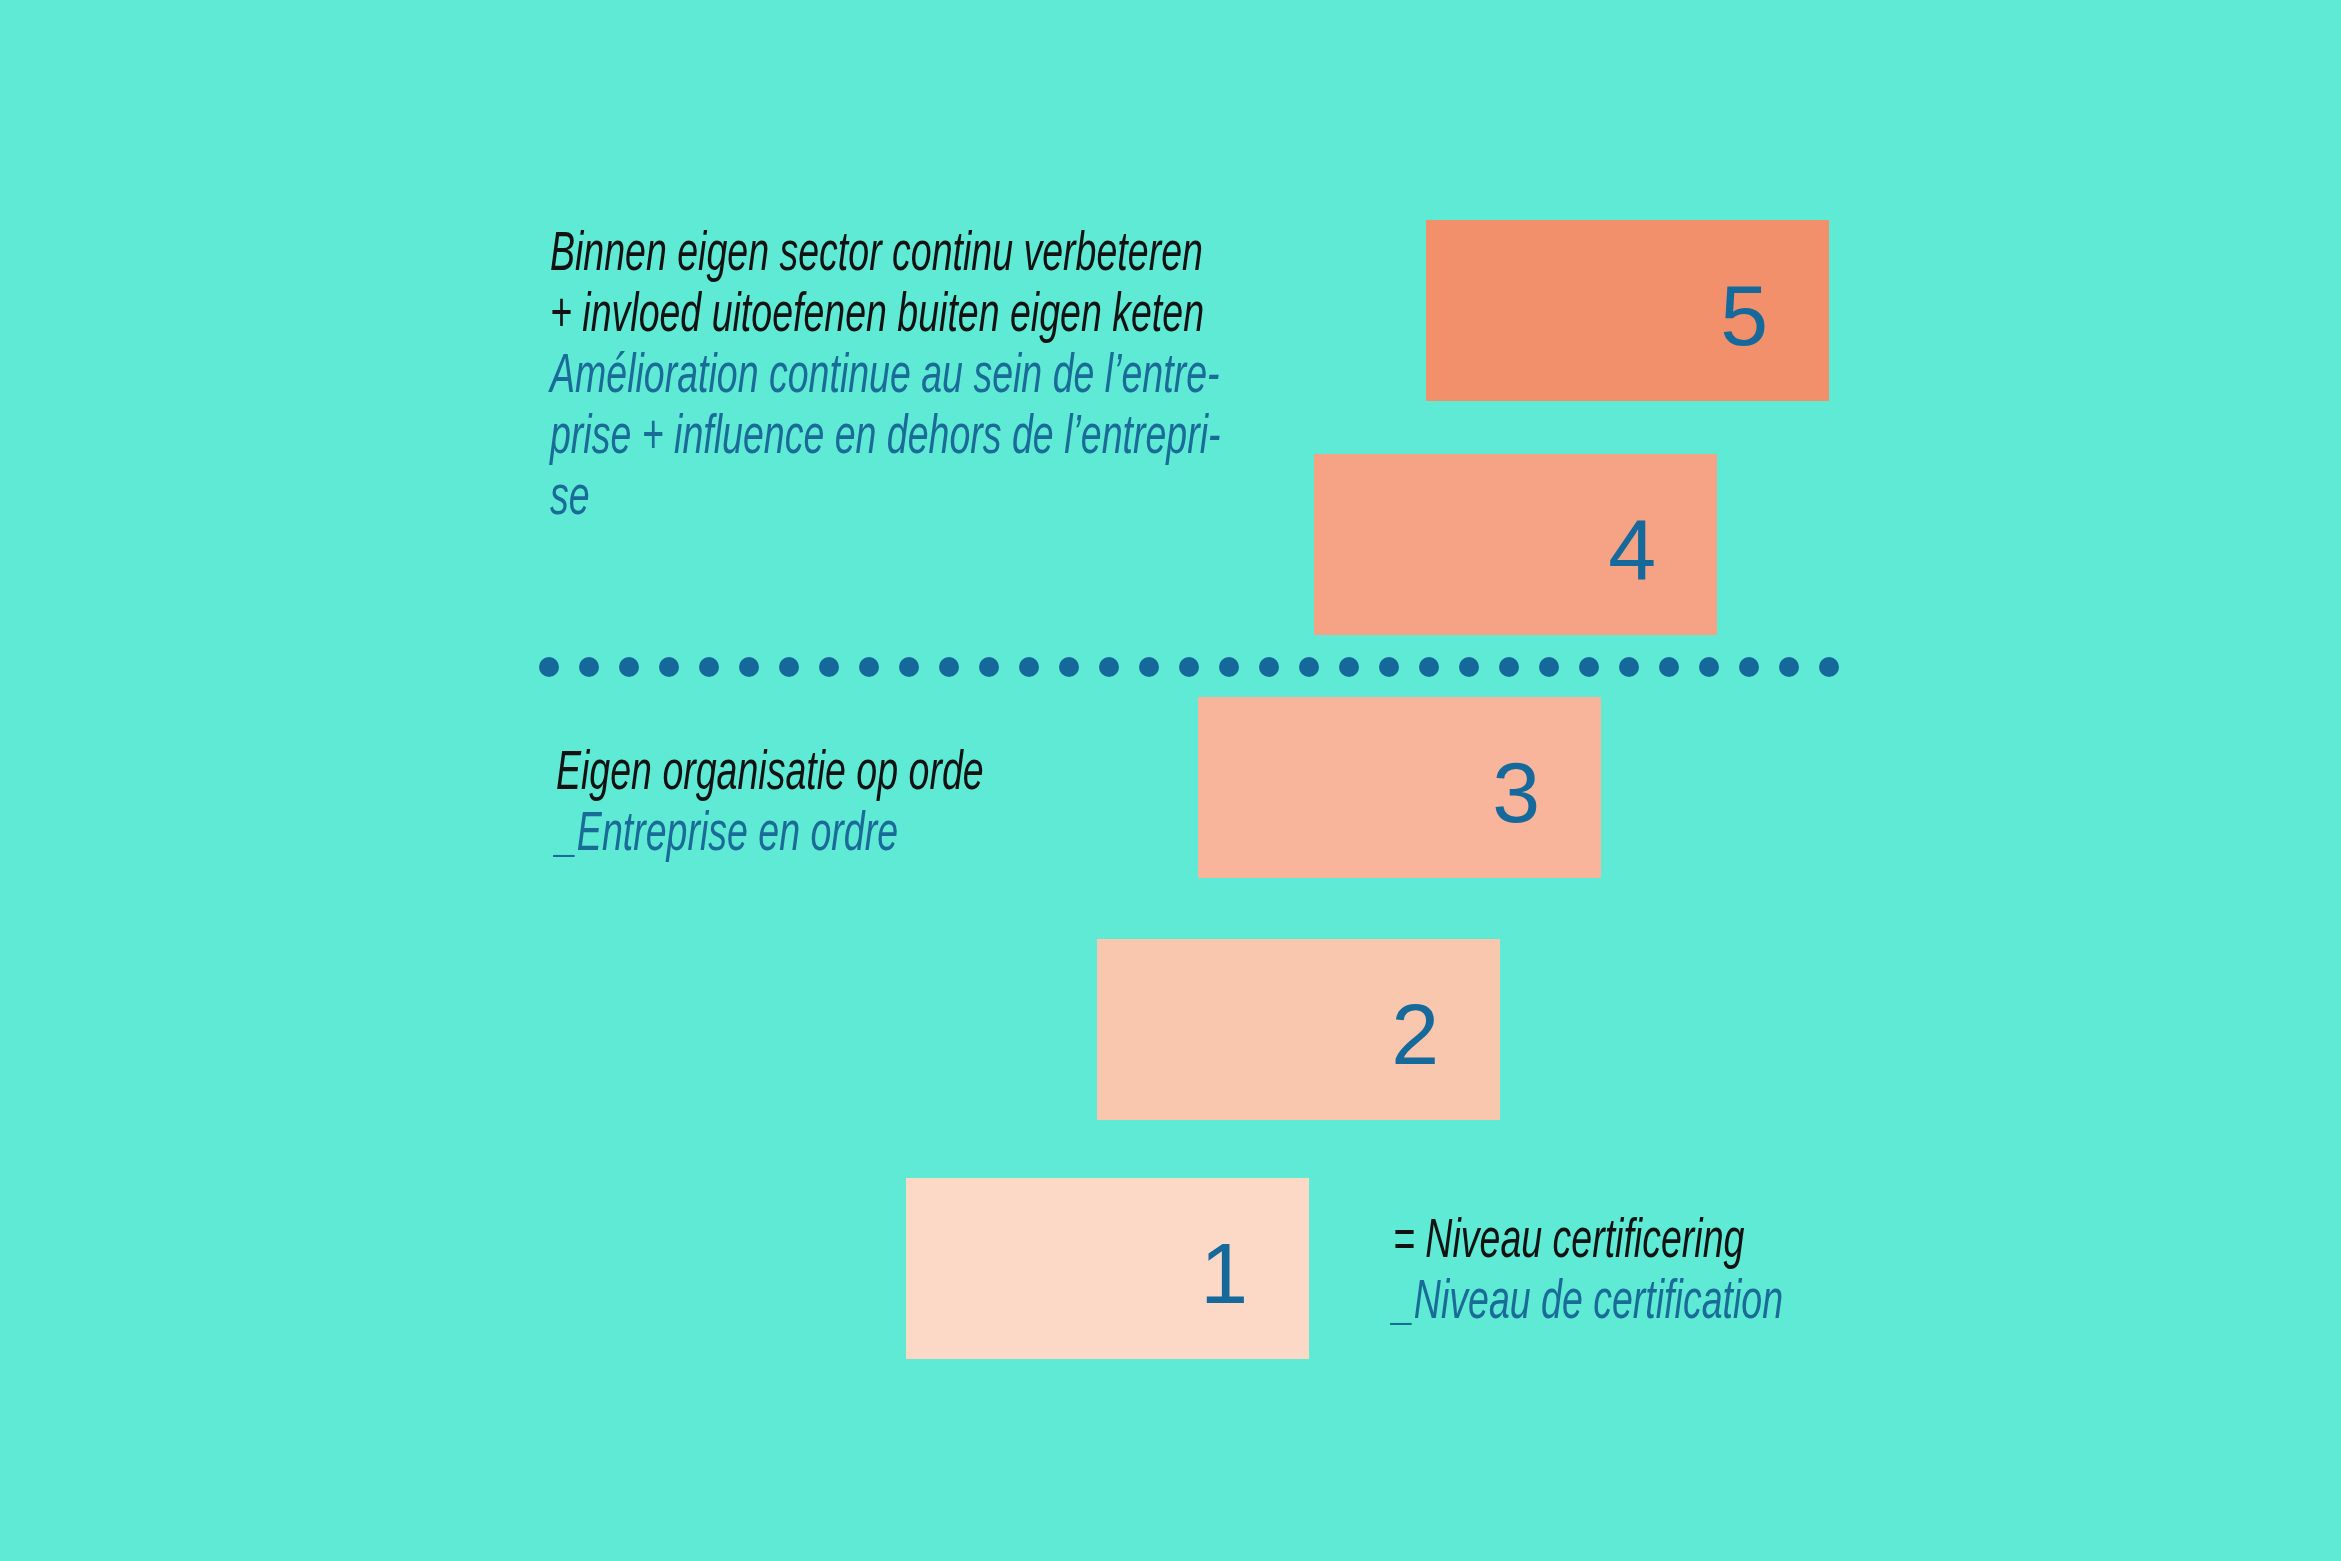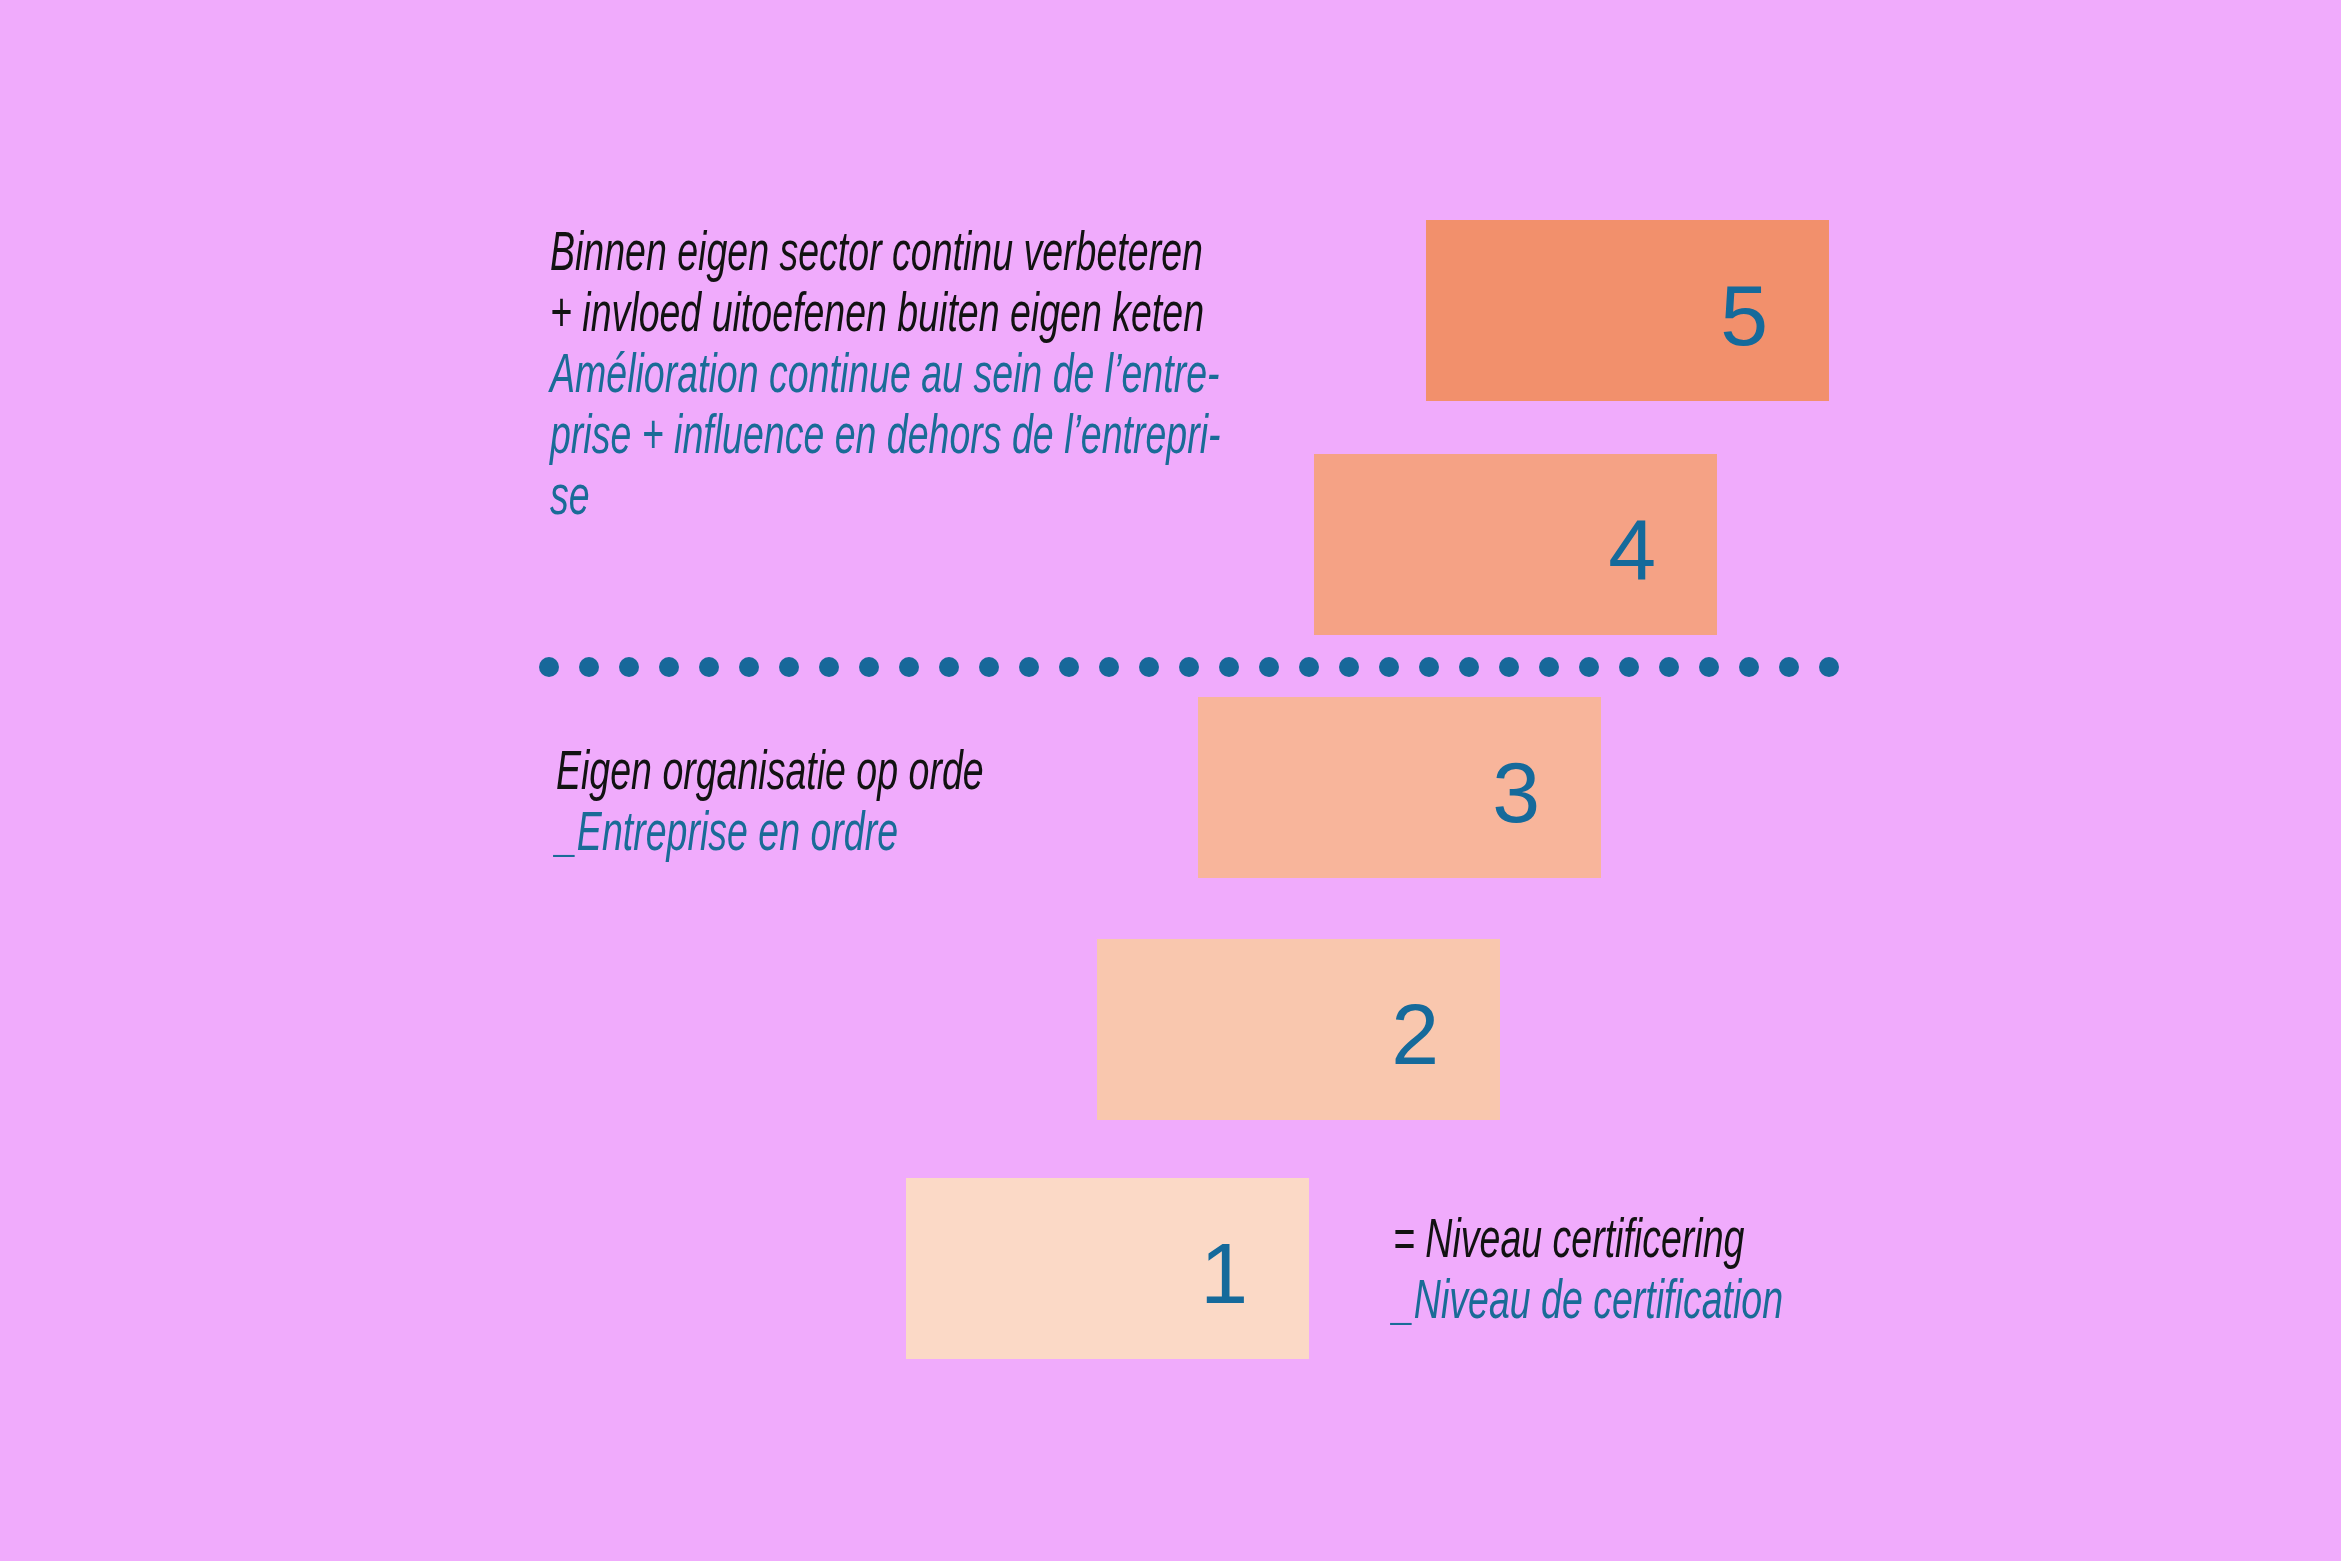--- a/index.html
+++ b/index.html
@@ -64,21 +64,21 @@
   .dot {
     width: 20px;
     height: 20px;
     border-radius: 50%;
     flex: 0 0 auto;
   }
 </style>
 </head>
 <body style="background: rgb(237, 245, 251);">
 
-<div class="canvas" style="background: #f0abfc;">
+<div class="canvas" style="background: #5eead4;">
 
   <div class="text-block tb-top">
     <span class="line nl">Binnen eigen sector continu verbeteren</span>
     <span class="line nl">+ invloed uitoefenen buiten eigen keten</span>
     <span class="line fr">Amélioration continue au sein de l’entre-</span>
     <span class="line fr">prise + influence en dehors de l’entrepri-</span>
     <span class="line fr">se</span>
   </div>
 
   <div class="dots">

